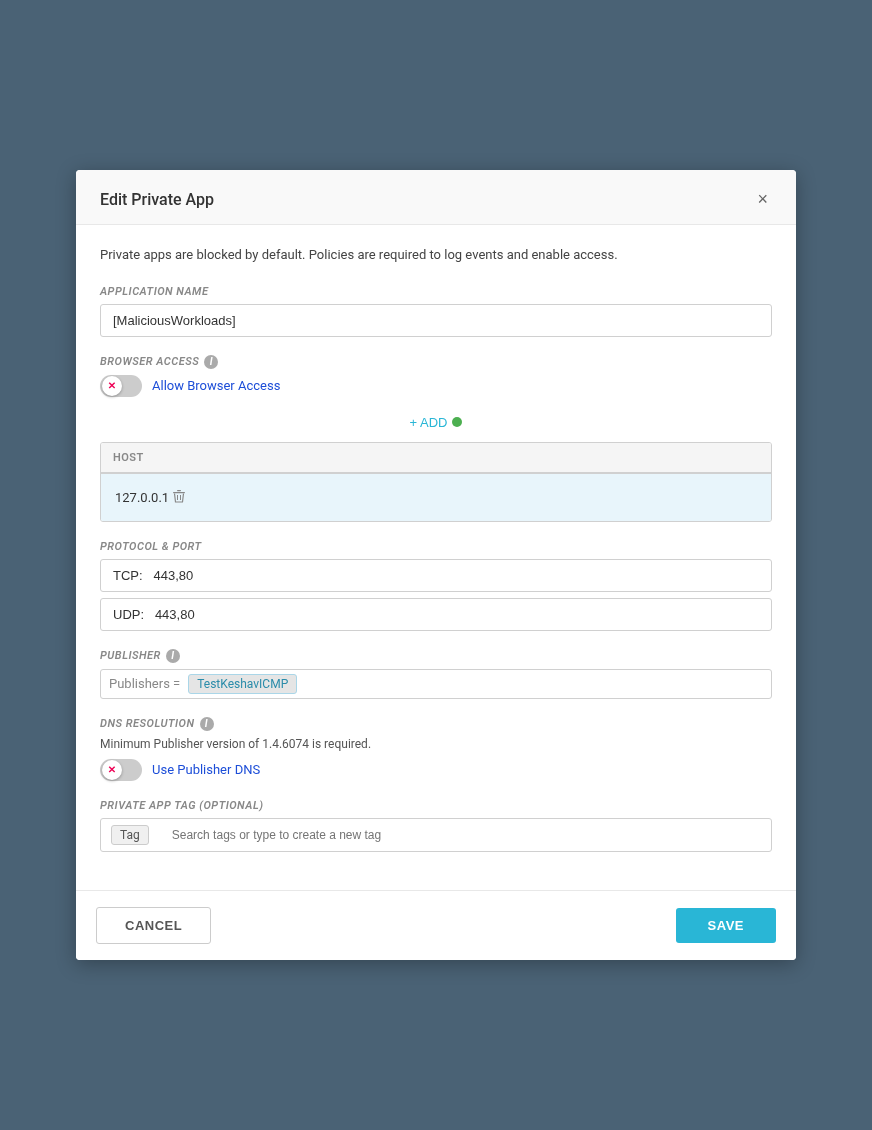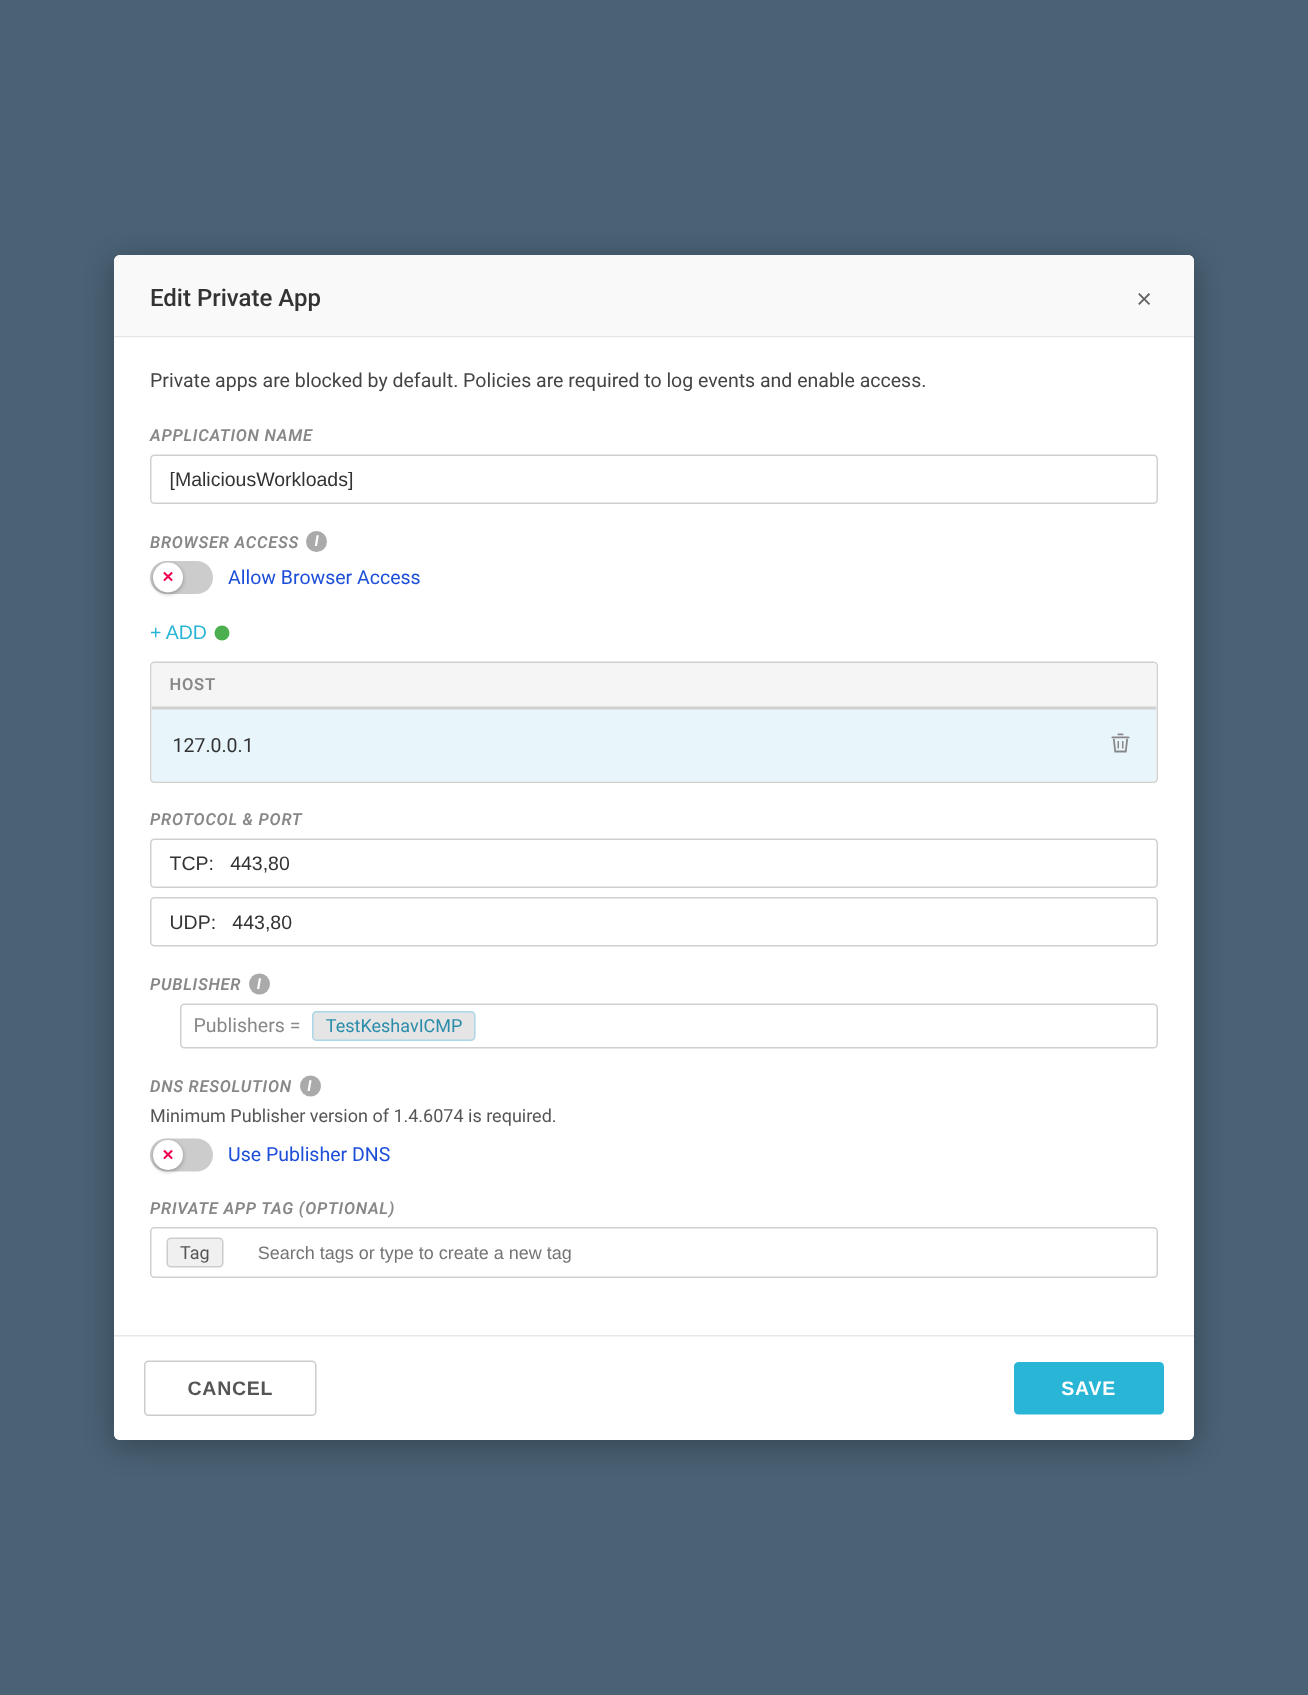--- a/index.html
+++ b/index.html
@@ -132,21 +132,21 @@
       color: #e05;
       box-shadow: 0 1px 3px rgba(0,0,0,0.3);
       font-weight: bold;
     }
     .toggle-label {
       font-size: 13px;
       color: #1d4ed8;
     }
     .add-row {
       display: flex;
-      justify-content: flex-start;
+      justify-content: center;
       margin-bottom: 12px;
     }
     .add-btn {
       background: none;
       border: none;
       cursor: pointer;
       color: #29b6d6;
       font-size: 13px;
       font-weight: 500;
       display: flex;
@@ -172,21 +172,21 @@
       font-size: 11px;
       font-weight: 600;
       color: #888;
       letter-spacing: 0.5px;
       text-transform: uppercase;
       border-bottom: 1px solid #d0d0d0;
     }
     .host-row {
       display: flex;
       align-items: center;
-      justify-content: space-between;
+      justify-content: flex-start;
       padding: 12px 14px;
       background: #e8f5fb;
       border-top: 1px solid #d0d0d0;
     }
     .host-ip {
       font-size: 13px;
       color: #333;
     }
     .delete-btn {
       background: none;
@@ -210,21 +210,20 @@
       background: #fff;
       outline: none;
     }
     .publisher-input-wrapper {
       display: flex;
       align-items: center;
       border: 1px solid #d0d0d0;
       border-radius: 3px;
       padding: 4px 8px;
       background: #fff;
-      margin-left: 20px;
     }
     .publisher-label-txt {
       font-size: 13px;
       color: #888;
       margin-right: 8px;
       white-space: nowrap;
     }
     .publisher-tag {
       background: #e5e5e5;
       border: 1px solid #aad6e8;

